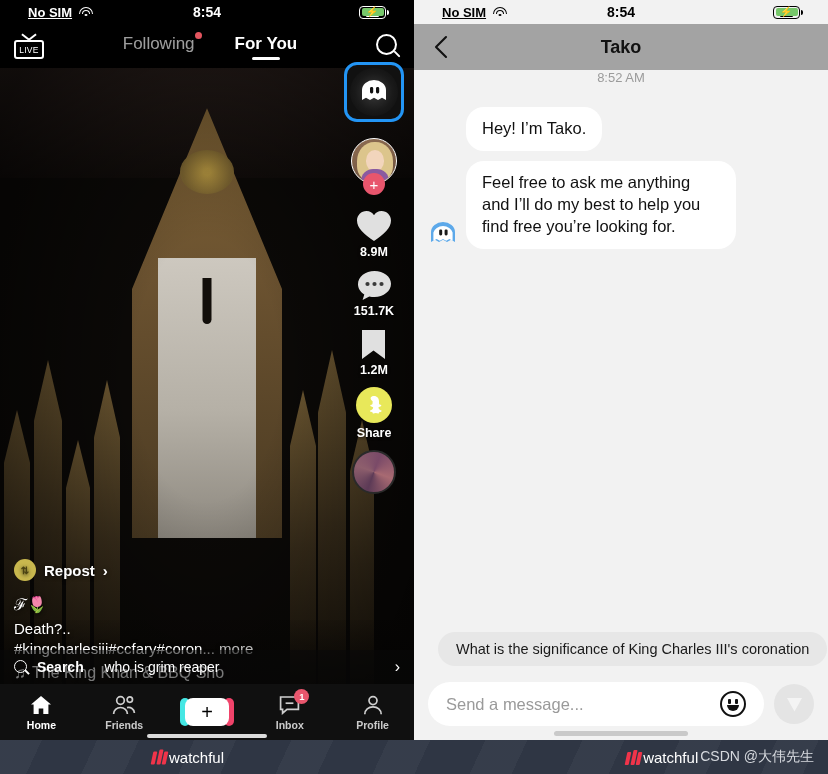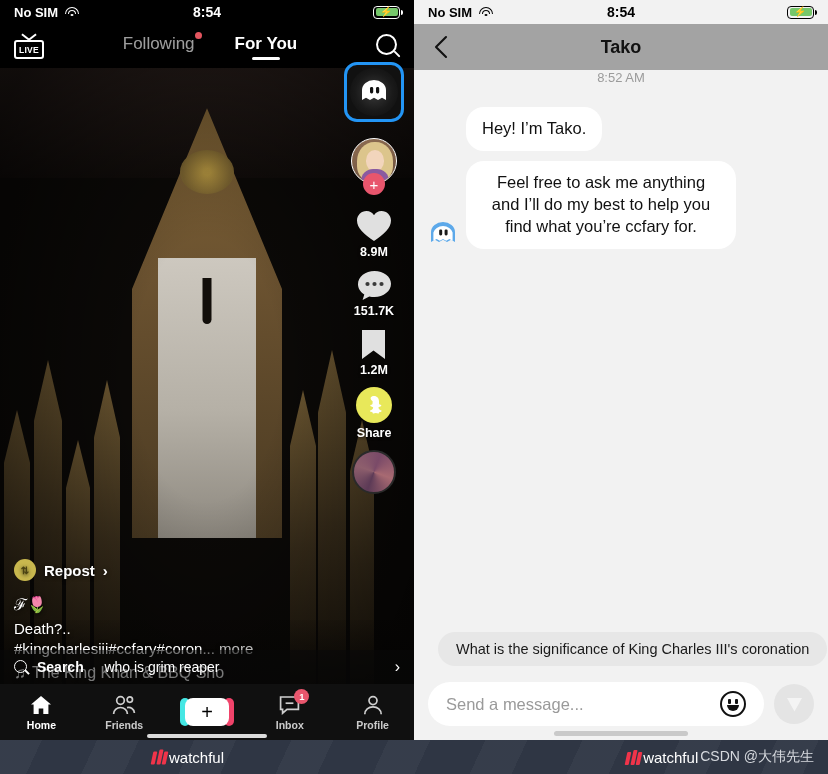--- a/index.html
+++ b/index.html
@@ -4,21 +4,21 @@
 <style>
   * { margin:0; padding:0; box-sizing:border-box; }
   html,body { width:828px; height:774px; overflow:hidden; background:#2d3340;
               font-family:"Liberation Sans", sans-serif; }
   #root { position:relative; width:828px; height:774px; }
 
   
   #left-phone { position:absolute; left:0; top:0; width:414px; height:740px;
                 background:#000; overflow:hidden; }
   .statusbar { position:relative; height:24px; display:flex; align-items:center;
-               padding:0 14px; font-size:13px; font-weight:700; }
+               padding:0 28px; font-size:13px; font-weight:700;text-decoration:underline; }
   .sb-left { display:flex; align-items:center; gap:6px; }
   .sb-time { position:absolute; left:0; right:0; text-align:center; font-size:14px;
              font-weight:700; pointer-events:none; }
   .sb-right { margin-left:auto; display:flex; align-items:center; gap:5px; }
   .dark .statusbar { color:#fff; }
   .light .statusbar { color:#000; }
   .wifi { width:15px; height:11px; position:relative; display:inline-block; }
   .wifi i { position:absolute; border:1.6px solid currentColor; border-bottom:none;
             border-radius:50% 50% 0 0 / 100% 100% 0 0; left:50%; transform:translateX(-50%); }
   .wifi i:nth-child(1){ width:14px; height:7px; top:0; }
@@ -34,21 +34,21 @@
   .bolt { position:relative; z-index:2; margin:0 auto; font-size:10px; color:#fff;
           line-height:1; }
 
   
   .feed-header { position:absolute; top:24px; left:0; right:0; height:44px;
                  display:flex; align-items:center; padding:0 14px; z-index:30; }
   .live-icon { width:30px; height:26px; position:relative; color:#fff; }
   .live-box { position:absolute; bottom:0; left:0; width:30px; height:19px;
               border:2px solid #fff; border-radius:3px; display:flex;
               align-items:center; justify-content:center; }
-  .live-box span { font-size:8.5px; font-weight:700; letter-spacing:.3px;
+  .live-box span { font-size:8.5px; font-weight:400; letter-spacing:.3px;
                    color:#fff; }
   .live-ant { position:absolute; top:0; left:8px; width:14px; height:8px; }
   .live-ant:before, .live-ant:after { content:""; position:absolute; width:9px;
       height:2px; background:#fff; top:3px; }
   .live-ant:before { left:-1px; transform:rotate(38deg); }
   .live-ant:after  { right:-1px; transform:rotate(-38deg); }
   .tabs { flex:1; display:flex; align-items:center; justify-content:center; gap:40px; }
   .tab { font-size:17px; color:rgba(255,255,255,.62); position:relative;
          padding-bottom:4px; }
   .tab.active { color:#fff; font-weight:700; }
@@ -179,21 +179,21 @@
   #right-phone { position:absolute; left:414px; top:0; width:414px; height:740px;
                  background:#f2f2f2; overflow:hidden; }
   .chat-header { position:relative; height:46px; display:flex; align-items:center;
       justify-content:center; background:#a3a3a3; }
   .chat-back { position:absolute; left:16px; width:22px; height:22px;
       display:flex; align-items:center; justify-content:center; }
   .chat-title { font-size:18px; font-weight:700; color:#111; }
   .chat-body { position:absolute; top:70px; left:0; right:0; bottom:116px;
       padding:0 14px; }
   .chat-time { text-align:center; font-size:13px; color:#9b9b9b; margin-bottom:22px; }
-  .msg-row { display:flex; align-items:flex-end; gap:8px; margin-bottom:10px;text-align:center; }
+  .msg-row { display:flex; align-items:flex-end; gap:8px; margin-bottom:10px; }
   .msg-av { width:30px; height:30px; flex:0 0 auto; display:flex;
       align-items:center; justify-content:center; }
   .msg-av.spacer { visibility:hidden; }
   .bubble { background:#fff; border-radius:18px; padding:11px 16px; font-size:16.5px;
       line-height:1.33; color:#111; max-width:270px; }
   .chip-row { position:absolute; left:0; right:0; bottom:74px; padding-left:24px; }
   .chip { display:inline-block; background:#e7e7e7; color:#1a1a1a; font-size:14.5px;
       border-radius:18px; padding:9px 18px; white-space:nowrap; }
   .composer { position:absolute; left:0; right:0; bottom:14px; display:flex;
       align-items:center; padding:0 14px; gap:10px; }
@@ -471,21 +471,21 @@
 
       <div class="msg-row">
         <div class="msg-av">
           <svg width="28" height="26" viewBox="0 0 28 26">
             <path d="M2 11a12 10 0 0124 0v10l-4-2.2-4 2.2-4-2.2-4 2.2-4-2.2-4 2.2z" fill="#5da9ea"></path>
             <path d="M4.4 11.6a9.8 8.2 0 0119.2 0v8.2l-3.2-1.8-3.2 1.8-3.2-1.8-3.2 1.8-3.2-1.8-3.2 1.8z" fill="#fff"></path>
             <rect x="10.2" y="8.4" width="3" height="6" rx="1.3" fill="#1a1a1a"></rect>
             <rect x="15.6" y="8.4" width="3" height="6" rx="1.3" fill="#1a1a1a"></rect>
           </svg>
         </div>
-        <div class="bubble">Feel free to ask me anything and I’ll do my best to help you find what you’re ccfary for.</div>
+        <div class="bubble">Feel free to ask me anything and I’ll do my best to help you find free you’re looking for.</div>
       </div>
     </div>
 
     <div class="chip-row">
       <span class="chip">What is the significance of King Charles III's coronation</span>
     </div>
 
     <div class="composer">
       <div class="inputbox">
         <span class="input-ph">Send a message...</span>

